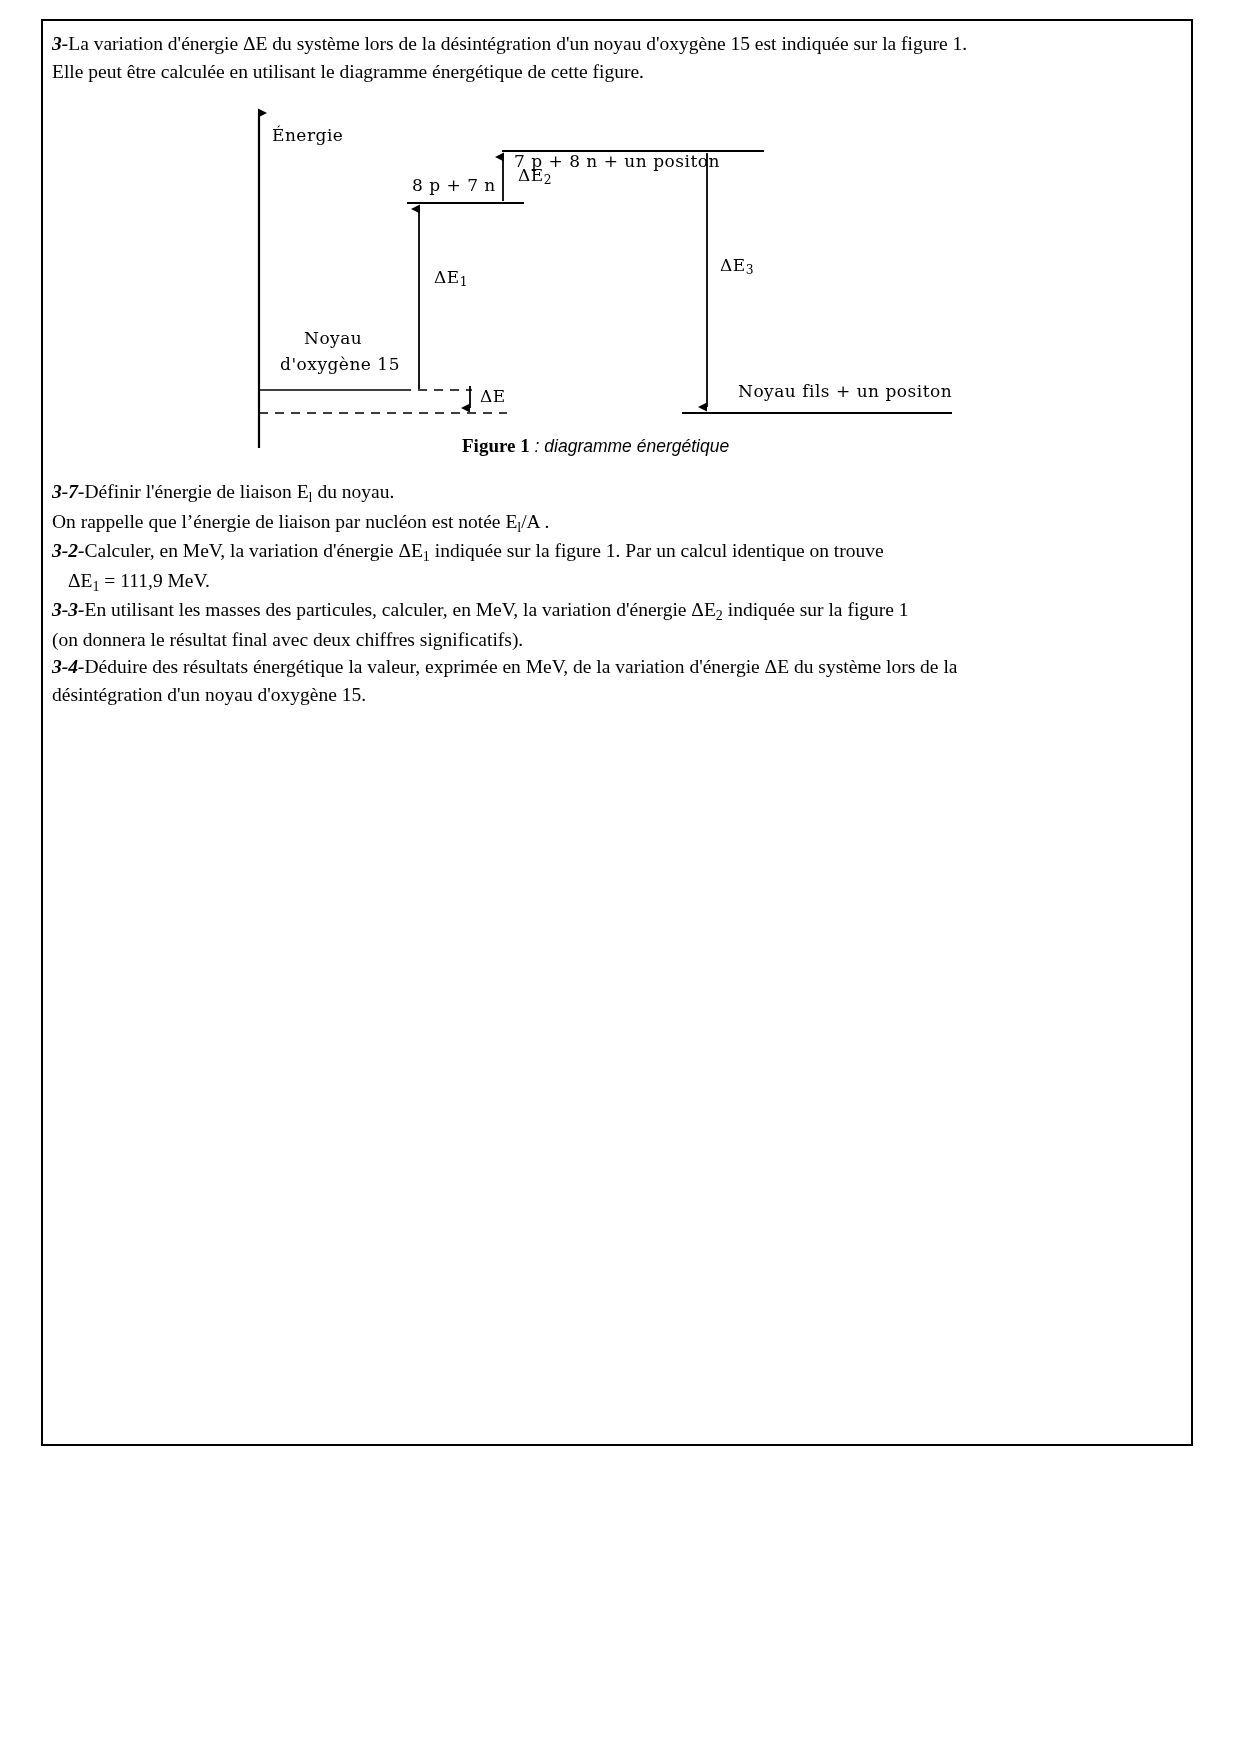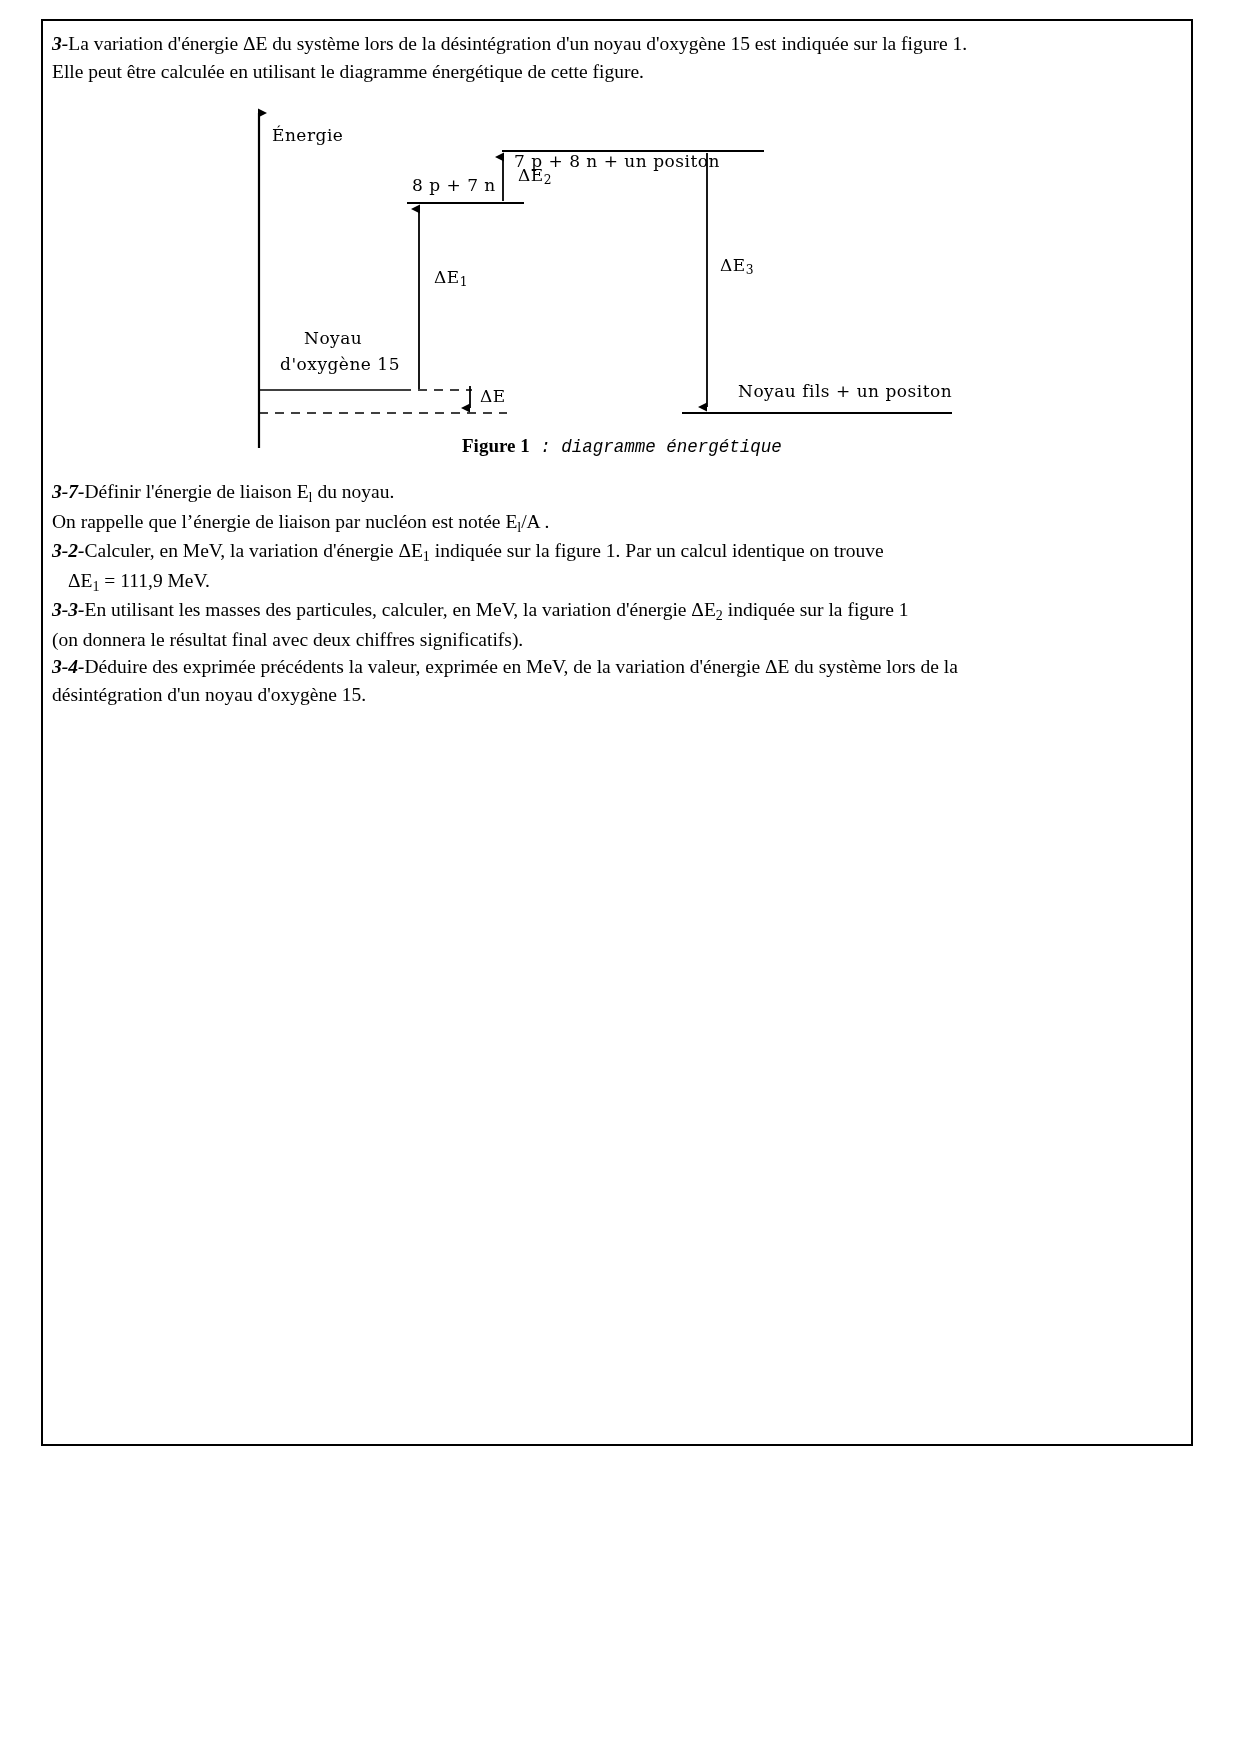--- a/index.html
+++ b/index.html
@@ -62,21 +62,21 @@
     left: 410px;
     top: 342px;
     font-size: 19px;
     white-space: nowrap;
   }
   .fig-caption .cap-bold {
     font-weight: bold;
   }
   .fig-caption .cap-italic {
     font-style: italic;
-    font-family: Liberation Mono, monospace;
+    font-family: Liberation Sans, sans-serif;
     font-size: 17.5px;
   }
   .questions {
     margin-top: 10px;
     font-size: 19.5px;
     line-height: 1.42;
     width: 1040px;
   }
   .questions p {
     margin: 0;
@@ -170,19 +170,19 @@
       <p><span>On rappelle que l’énergie de liaison par nucléon est notée E</span><sub>l</sub><span>/A .</span></p>
 
       <p><span class="qlabel">3-2-</span><span>Calculer, en MeV, la variation d'énergie ΔE</span><sub>1</sub><span> indiquée sur la figure 1. Par un calcul identique on trouve</span></p>
 
       <p><span class="indent"></span><span>ΔE</span><sub>1</sub><span> = 111,9 MeV.</span></p>
 
       <p><span class="qlabel">3-3-</span><span>En utilisant les masses des particules, calculer, en MeV, la variation d'énergie ΔE</span><sub>2</sub><span> indiquée sur la figure 1</span></p>
 
       <p>(on donnera le résultat final avec deux chiffres significatifs).</p>
 
-      <p><span class="qlabel">3-4-</span><span>Déduire des exprimée précédents la valeur, exprimée en MeV, de la variation d'énergie ΔE du système lors de la</span></p>
+      <p><span class="qlabel">3-4-</span><span>Déduire des résultats énergétique la valeur, exprimée en MeV, de la variation d'énergie ΔE du système lors de la</span></p>
 
       <p>désintégration d'un noyau d'oxygène 15.</p>
 
     </div>
   </div>
 </div>
 
 </body></html>

